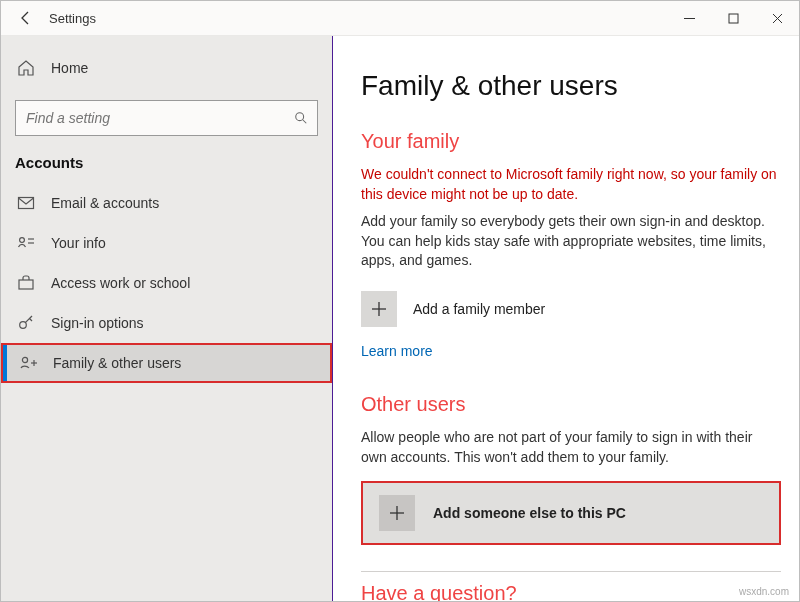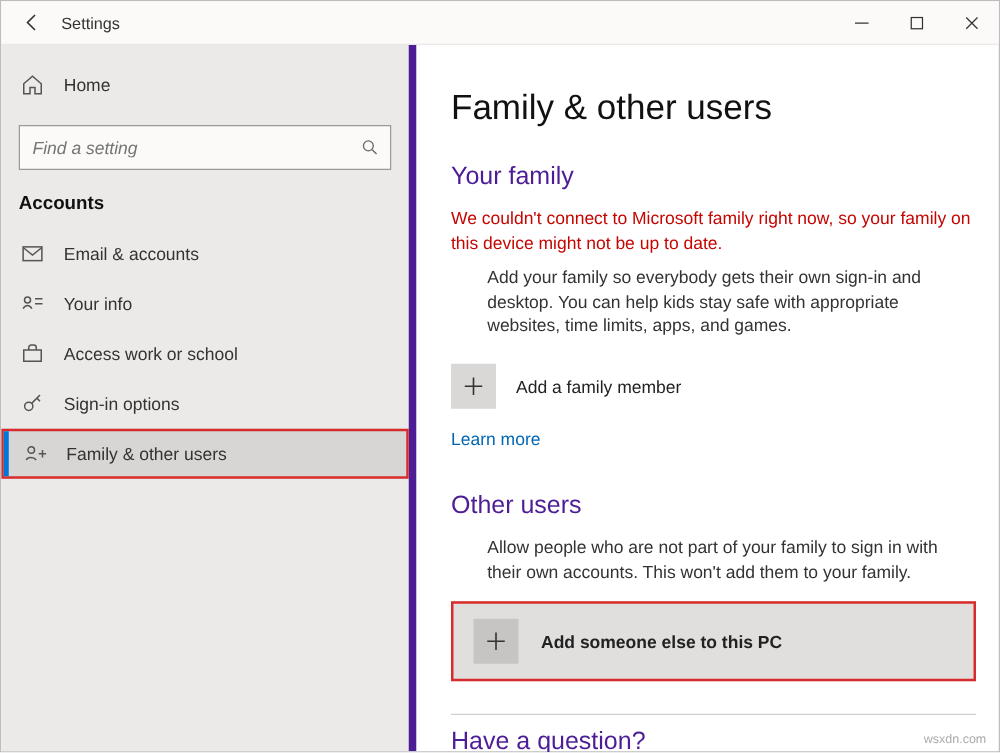--- a/index.html
+++ b/index.html
@@ -60,21 +60,21 @@
 
   .body {
     flex: 1;
     display: flex;
     overflow: hidden;
   }
   
   .sidebar {
     width: 332px;
     background: #ebeae8;
-    border-right: 6px solid #4c1d95;
+    border-right: 1px solid #4c1d95;
     display: flex;
     flex-direction: column;
     padding-top: 12px;
     box-sizing: border-box;
   }
   .home-row, .nav-item {
     height: 40px;
     display: flex;
     align-items: center;
     padding-left: 16px;
@@ -144,36 +144,35 @@
   .page-title {
     font-size: 28px;
     font-weight: 400;
     margin: 10px 0 28px 0;
     color: #111;
   }
   .h-sub {
     font-size: 20px;
     font-weight: 400;
     margin: 4px 0 12px 0;
-    color: #4c1d95;
+    color: #ef4444;
   }
   .error-text {
     color: #c50500;
     font-size: 14px;
     line-height: 1.4;
     margin-bottom: 8px;
     max-width: 420px;
   }
   .para {
     font-size: 14px;
     line-height: 1.4;
     color: #333;
     max-width: 420px;
     margin-bottom: 14px;
-    margin-left: 29px;
   }
   .tile-row {
     display: flex;
     align-items: center;
     gap: 16px;
     padding: 6px 4px 6px 0;
   }
   .plus-tile {
     width: 36px;
     height: 36px;

